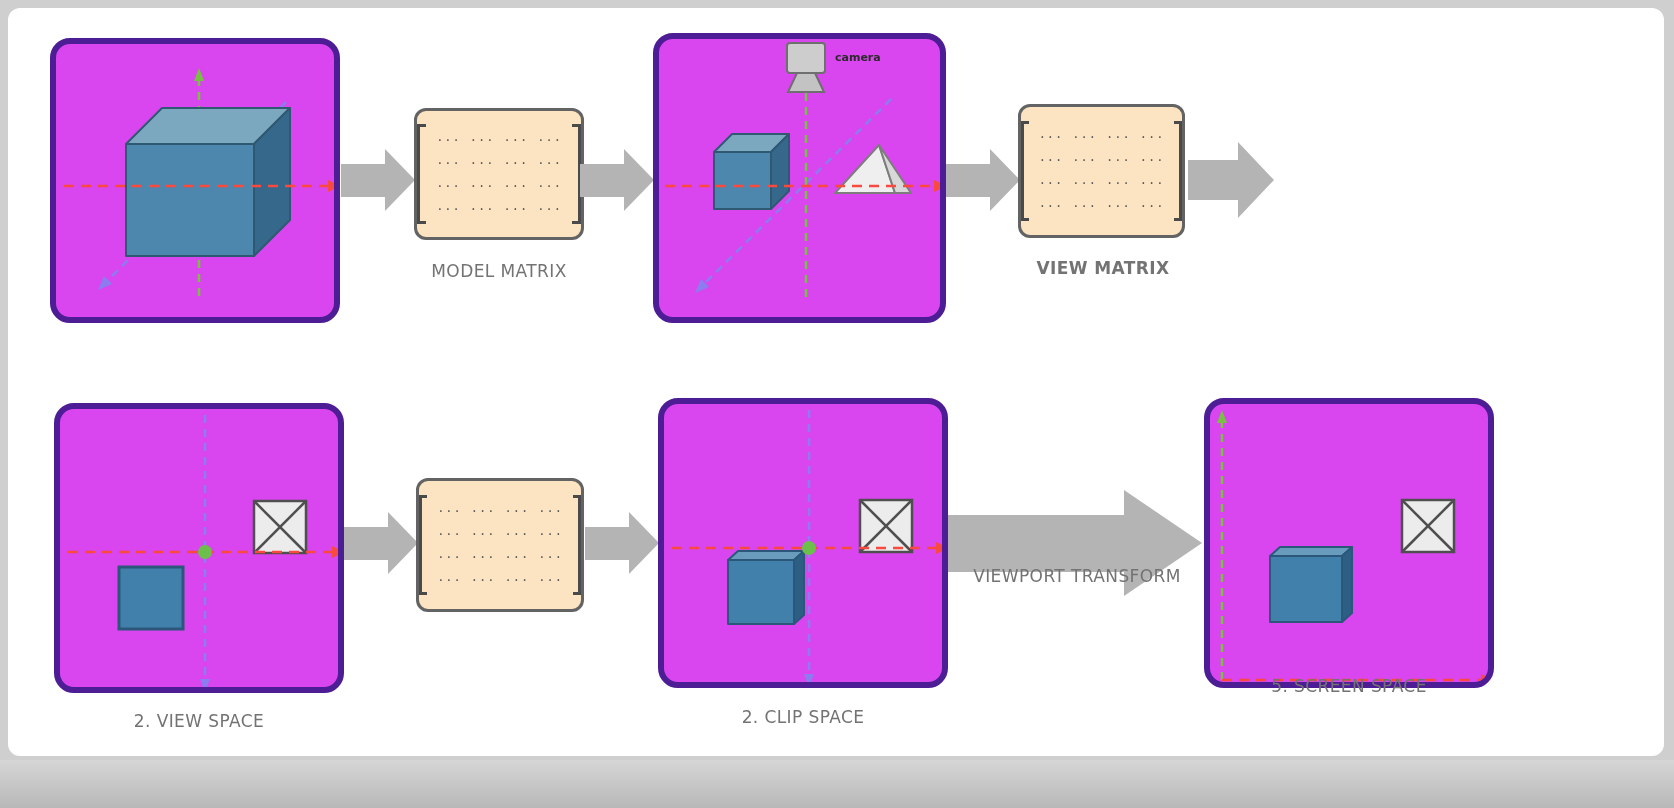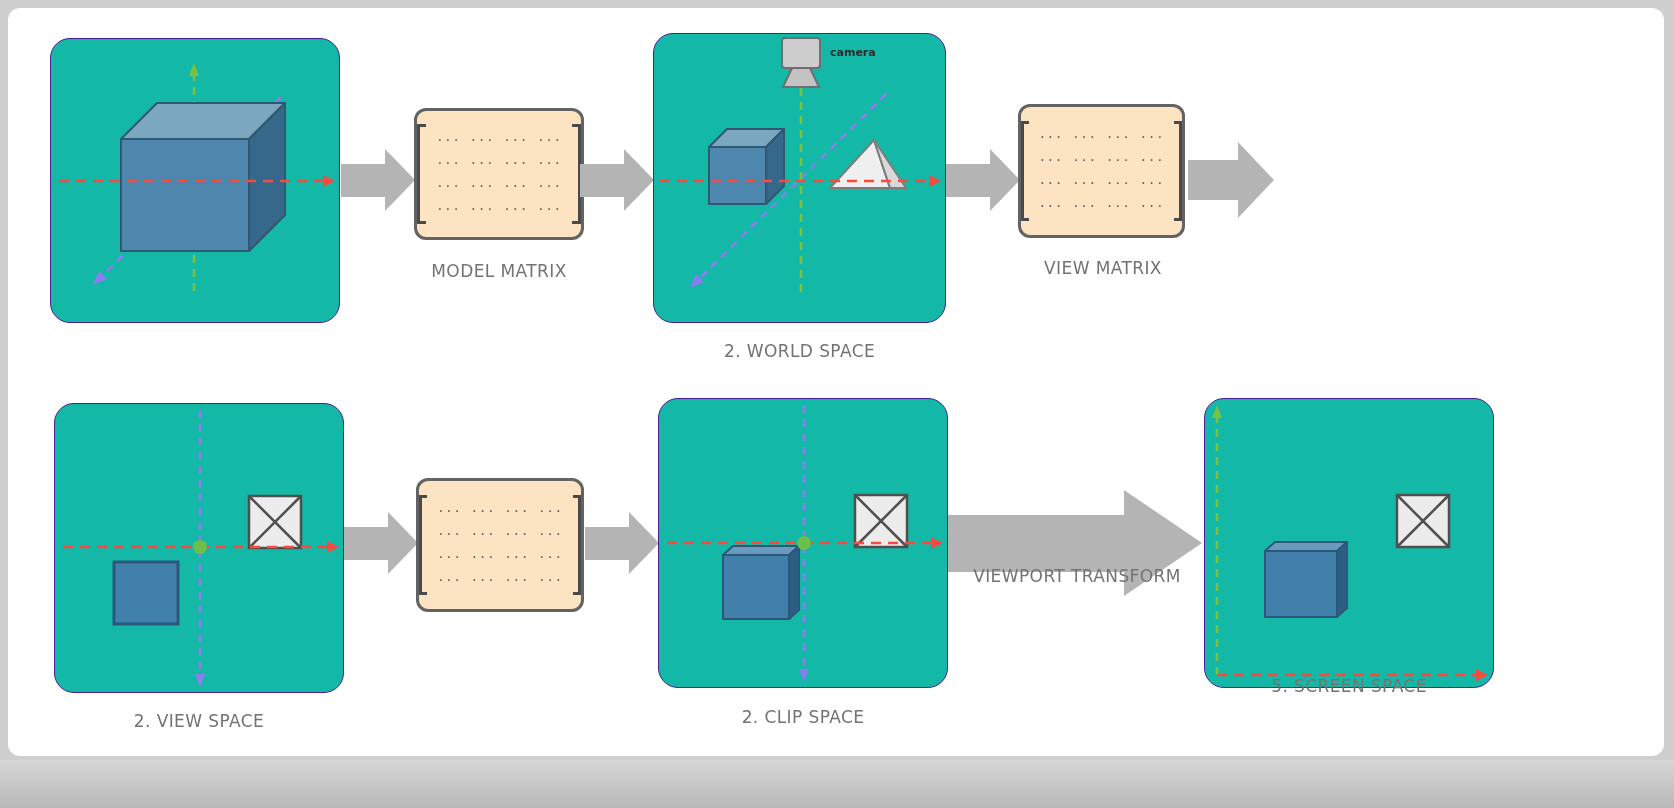--- a/index.html
+++ b/index.html
@@ -14,21 +14,21 @@
     position:absolute; left:6px; top:6px; width:1660px; height:752px;
     background:#ffffff; border:2px solid #cfcfcf; border-radius:14px;
   }
   .bottom-strip {
     position:absolute; left:0; top:760px; width:1674px; height:48px;
     background:linear-gradient(#d6d6d6,#b8b8b8);
   }
 
   
   .panel {
-    position:absolute; background:#14b8a6; border:1px solid #4c1d95;
+    position:absolute; background:#d946ef; border:6px solid #4c1d95;
     border-radius:20px; overflow:hidden;
   }
   #p-local  { left:42px;   top:30px;  width:290px; height:285px; }
   #p-world  { left:645px;  top:25px;  width:293px; height:290px; }
   #p-view   { left:46px;   top:395px; width:290px; height:290px; }
   #p-clip   { left:650px;  top:390px; width:290px; height:290px; }
   #p-screen { left:1196px; top:390px; width:290px; height:290px; }
 
   .stage-label, .matrix-label, .transform-label {
     position:absolute; text-align:center; font-size:17px; color:#737373;
@@ -52,21 +52,21 @@
 
   .bracket { width:9px; height:100px; }
   .bracket.left  { border-left:3px solid #4a4a4a;  border-top:3px solid #4a4a4a; border-bottom:3px solid #4a4a4a; }
   .bracket.right { border-right:3px solid #4a4a4a; border-top:3px solid #4a4a4a; border-bottom:3px solid #4a4a4a; }
   .matrix-grid { display:grid; grid-template-columns:repeat(4,auto); column-gap:9px; row-gap:11px; padding:0 4px; }
   .mcell {
     font-family:"DejaVu Sans Mono","Liberation Mono",monospace;
     font-size:12px; color:#5a5a5a; letter-spacing:1px; line-height:1;
   }
   #ml-model { left:376px; top:253px; width:230px; }
-  #ml-view  { left:980px; top:250px; width:230px; }
+  #ml-view  { left:980px; top:250px; width:230px;font-weight:bold; }
   #ml-proj  { left:348px; top:626px; width:290px; }
 
   
   .block-arrow { position:absolute; display:flex; align-items:center; }
   .block-arrow .bar { background:#b4b4b4; }
   .block-arrow .head { width:0; height:0; }
   .arrow-std .bar { width:44px; height:33px; }
   .arrow-std .head { border-top:31px solid transparent; border-bottom:31px solid transparent; border-left:30px solid #b4b4b4; }
   .arrow-lg .bar { width:50px; height:40px; }
   .arrow-lg .head { border-top:38px solid transparent; border-bottom:38px solid transparent; border-left:36px solid #b4b4b4; }
@@ -156,21 +156,20 @@
           <polygon points="55,113 112,113 112,170 55,170" fill="#4d87ad"></polygon>
         </g>
         <g stroke="#7d7d7d" stroke-width="2" stroke-linejoin="round">
           <polygon points="176,154 220,106 236,154" fill="#efefef"></polygon>
           <polygon points="220,106 252,154 236,154" fill="#d8d8d8"></polygon>
         </g>
         <line x1="6" y1="147" x2="277" y2="147" stroke="#fa4a3f" stroke-width="2.5" stroke-dasharray="10 7"></line>
         <polygon points="287,147 275,141 275,153" fill="#fa4a3f"></polygon>
       </svg>
     </div>
-    <div class="stage-label" id="l-world">2. WORLD SPACE</div>
 
     <div class="block-arrow arrow-std" id="a3">
       <div class="bar"></div>
       <div class="head"></div>
     </div>
 
     <div class="matrix-box" id="m-view">
       <div class="bracket left"></div>
       <div class="matrix-grid">
           <span class="mcell">···</span>

